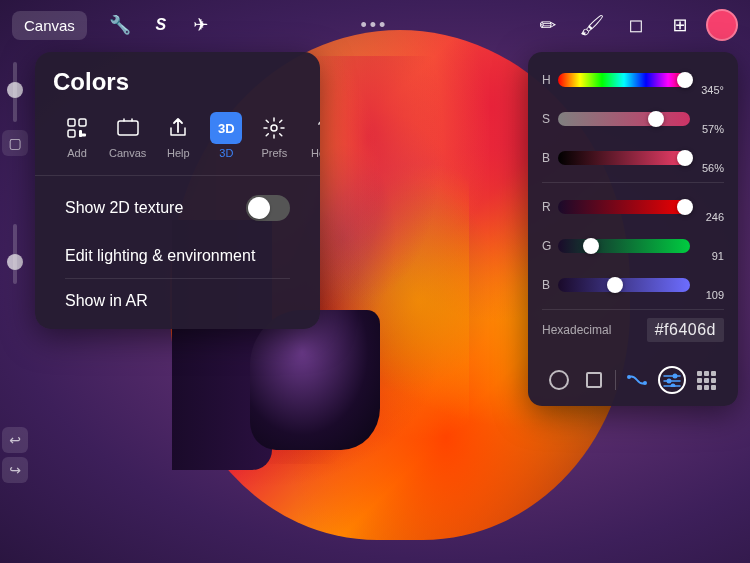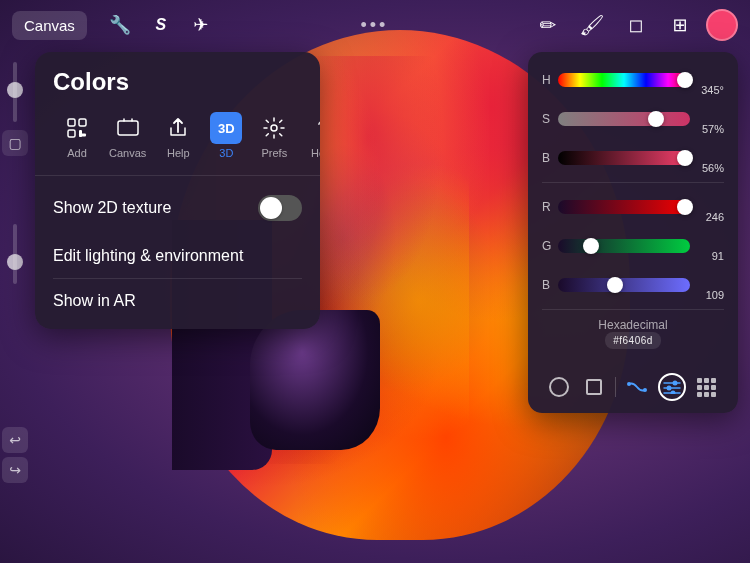--- a/index.html
+++ b/index.html
@@ -286,21 +286,21 @@
       color: #3b82f6;
     }
 
     .actions-divider {
       height: 1px;
       background: rgba(255,255,255,0.1);
       margin: 0;
     }
 
     .actions-list {
-      padding: 6px 0;
+      padding: 6px 12px;
     }
 
     .action-item {
       display: flex;
       align-items: center;
       justify-content: space-between;
       padding: 13px 18px;
       cursor: pointer;
     }
 
@@ -433,34 +433,33 @@
       height: 1px;
       background: rgba(255,255,255,0.1);
       margin: 8px 0;
     }
 
     .hex-row {
       display: flex;
       align-items: center;
       justify-content: space-between;
       margin-bottom: 24px;
-      flex-direction: column;
     }
 
     .hex-label {
       font-size: 12px;
       color: rgba(255,255,255,0.6);
     }
 
     .hex-value {
-      font-size: 10px;
+      font-size: 16px;
       color: rgba(255,255,255,0.9);
       background: rgba(255,255,255,0.1);
       padding: 3px 8px;
-      border-radius: 8px;
+      border-radius: 2px;
       letter-spacing: 0.5px;
     }
 
     .color-mode-row {
       display: flex;
       align-items: center;
       justify-content: space-around;
     }
 
     .mode-btn {

